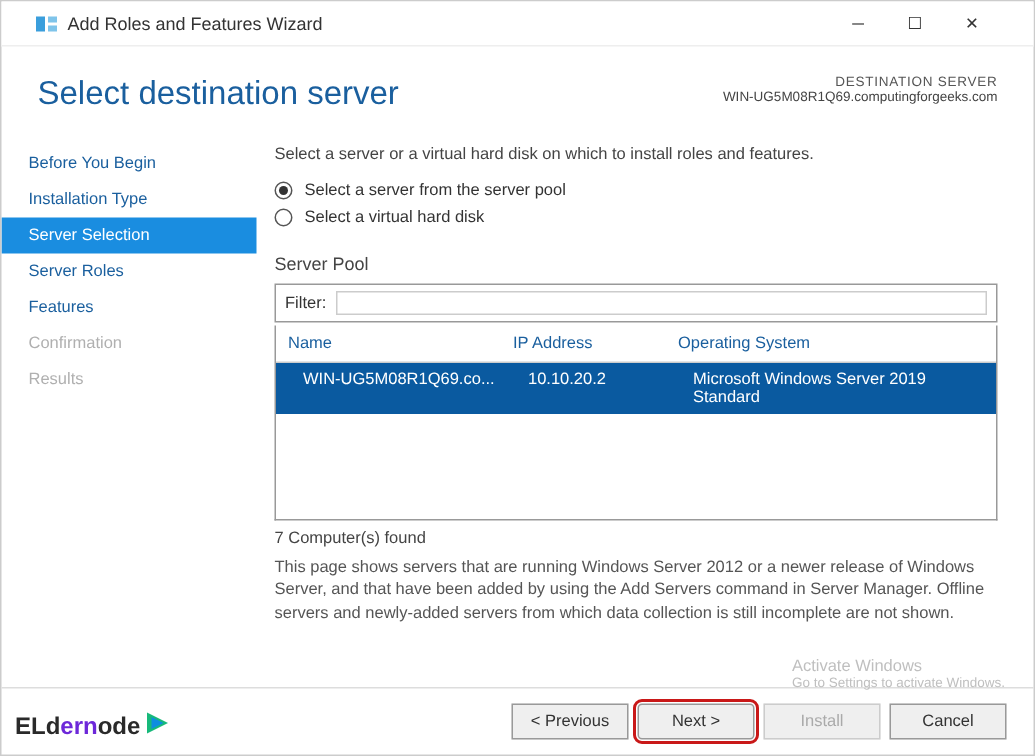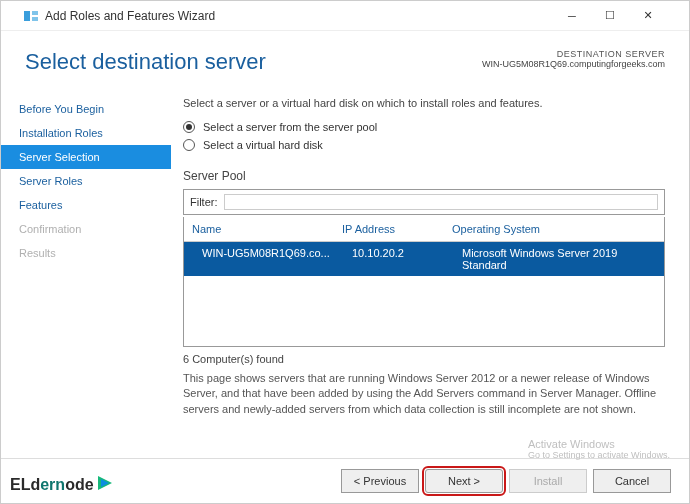--- a/index.html
+++ b/index.html
@@ -84,21 +84,21 @@
     <div class="header-title">Select destination server</div>
     <div class="header-dest">
       <div class="header-dest-label">DESTINATION SERVER</div>
       <div class="header-dest-value">WIN-UG5M08R1Q69.computingforgeeks.com</div>
     </div>
   </div>
 
   <div class="body">
     <div class="sidebar">
       <div class="side-item">Before You Begin</div>
-      <div class="side-item">Installation Roles</div>
+      <div class="side-item">Installation Type</div>
       <div class="side-item selected">Server Selection</div>
       <div class="side-item">Server Roles</div>
       <div class="side-item">Features</div>
       <div class="side-item disabled">Confirmation</div>
       <div class="side-item disabled">Results</div>
     </div>
 
     <div class="main">
       <div class="instruction">Select a server or a virtual hard disk on which to install roles and features.</div>
 
@@ -128,42 +128,42 @@
         </div>
         <div class="table-body">
           <div class="table-row">
             <div class="col-name">WIN-UG5M08R1Q69.co...</div>
             <div class="col-ip">10.10.20.2</div>
             <div class="col-os">Microsoft Windows Server 2019 Standard</div>
           </div>
         </div>
       </div>
 
-      <div class="count-text">6 Computer(s) found</div>
+      <div class="count-text">7 Computer(s) found</div>
       <div class="description">This page shows servers that are running Windows Server 2012 or a newer release of Windows Server, and that have been added by using the Add Servers command in Server Manager. Offline servers and newly-added servers from which data collection is still incomplete are not shown.</div>
     </div>
   </div>
 
   <div class="footer">
     <div class="btn">&lt; Previous</div>
     <div class="btn highlighted">Next &gt;</div>
     <div class="btn disabled">Install</div>
     <div class="btn">Cancel</div>
   </div>
 
 </div>
 
 <div class="watermark">
   <div>Activate Windows</div>
   <div style="font-size:9px;">Go to Settings to activate Windows.</div>
 </div>
 
 <div class="logo">
   <span>ELd</span>
-    <span class="g" style="color:#0f766e">ern</span>
+    <span class="g" style="color:#6d28d9">ern</span>
     <span>ode</span>
   <span class="logo-tri">
     <svg width="18" height="18" viewBox="0 0 18 18">
         <polygon points="2,2 16,9 2,16" fill="#17b97a"></polygon>
         <polygon points="5,5 13,9 5,13" fill="#0d8de0"></polygon>
       </svg>
   </span>
 </div>
 
 </body></html>

